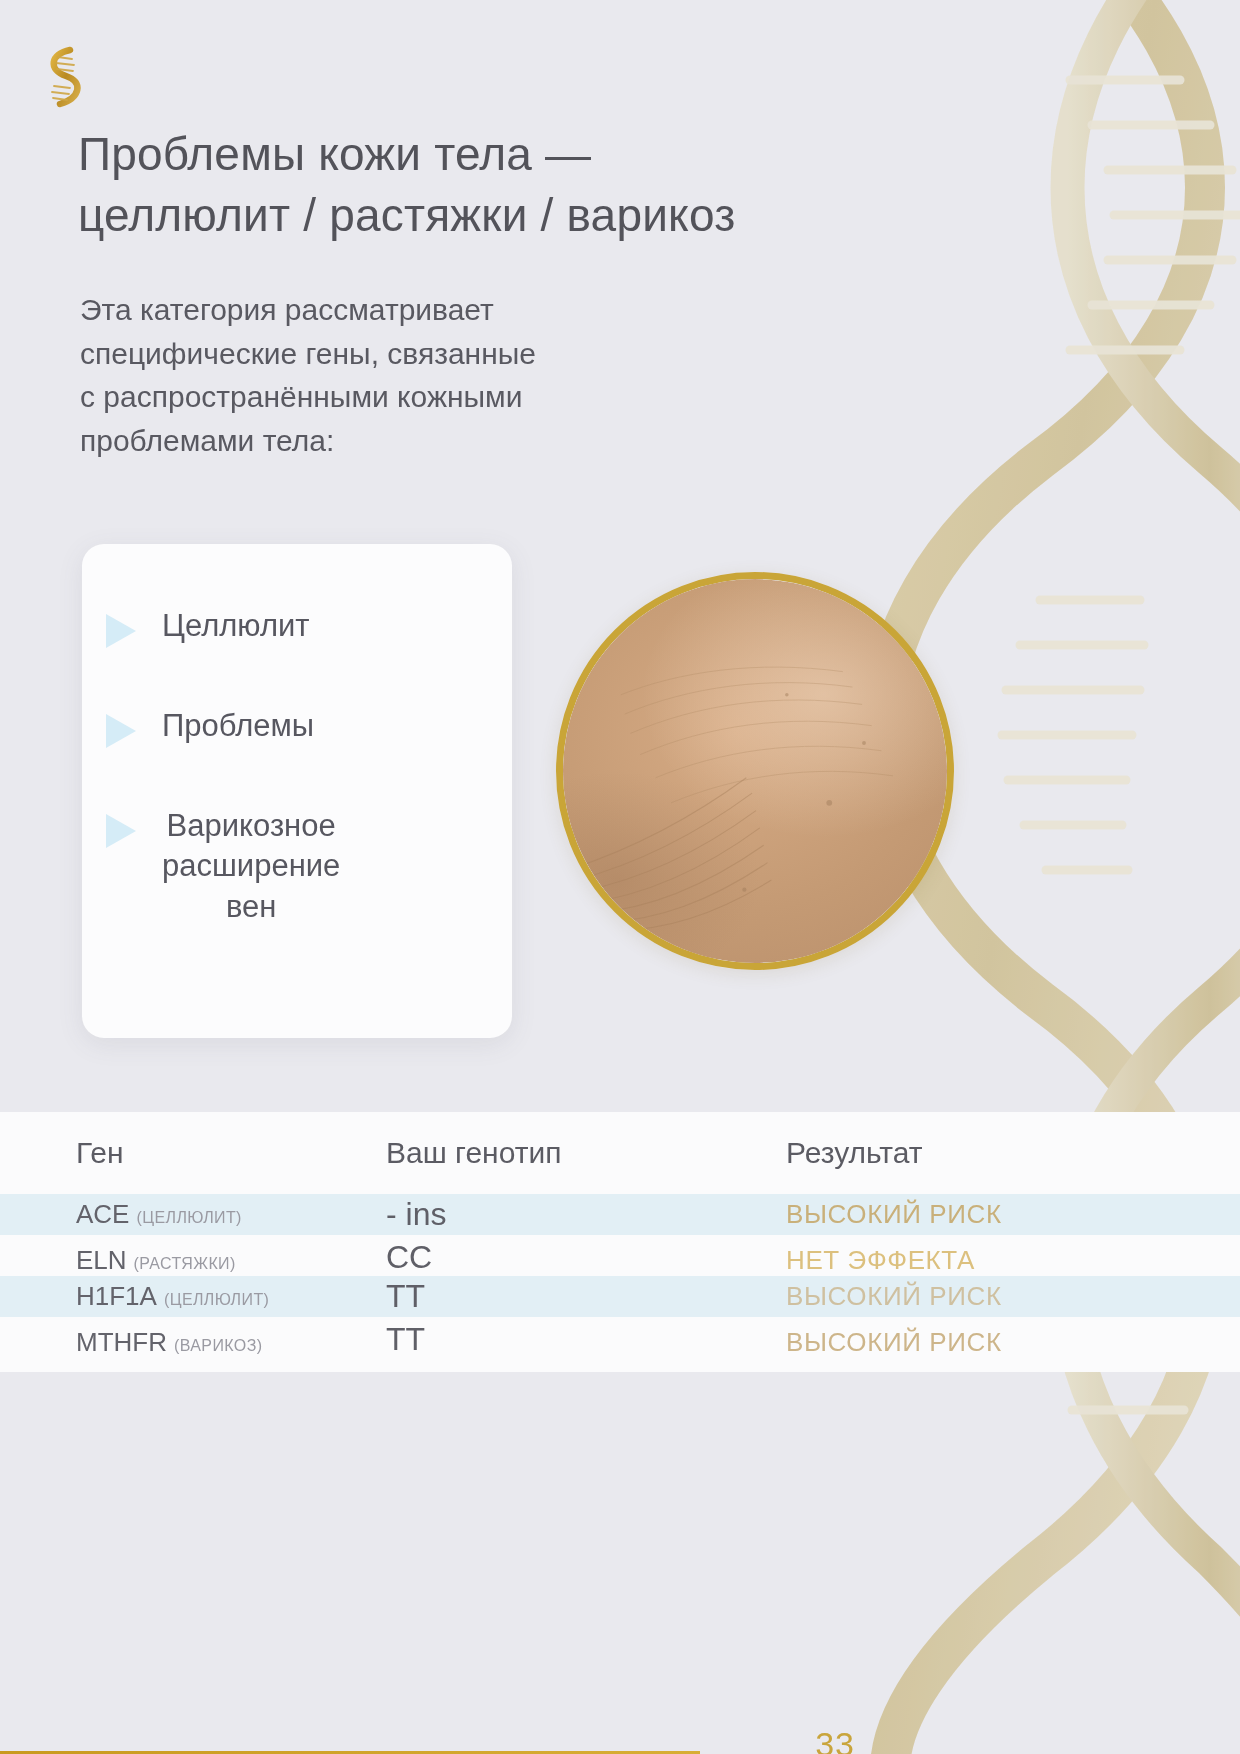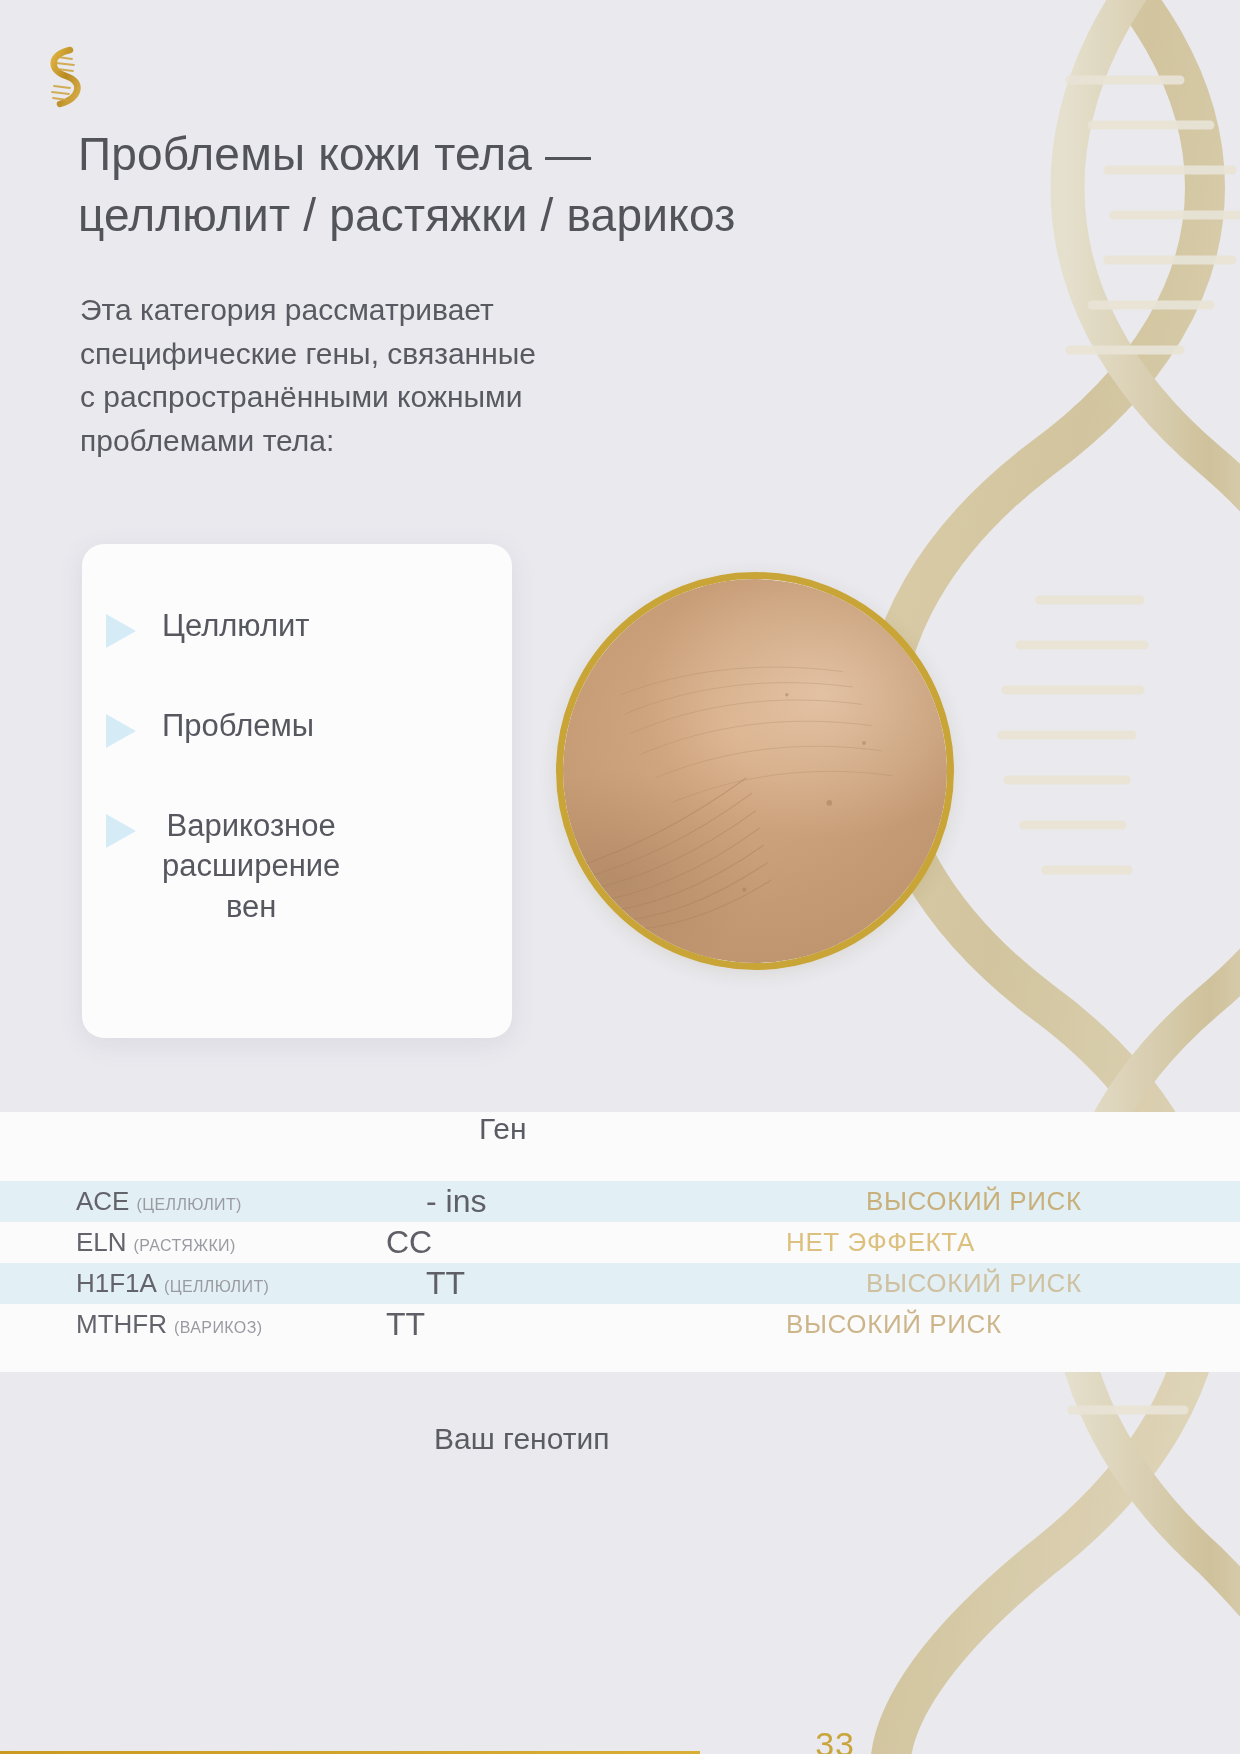--- a/index.html
+++ b/index.html
@@ -87,37 +87,36 @@
   }
   .photo-lines{ position:absolute; inset:0; border-radius:50%; }
 
   
   .table-band {
     position:absolute; left:0; top:1092px; width:1240px; height:260px;
     background:#fbfbfc;
   }
   .tbl { position:absolute; left:0; top:1092px; width:1240px; }
   .tbl-head {
-    display:flex; height:69px; align-items:center;
+    display:flex; height:82px; align-items:center;
     padding:0 48px 0 76px;
-    flex-direction:column;
   }
   .tbl-head div {
     font-size:30px; font-weight:300; color:#5b5b63;
   }
   .c-gene   { width:310px; flex:0 0 310px; }
   .c-geno   { width:400px; flex:0 0 400px; }
   .c-result { flex:1 1 auto; }
 
   .tbl-row {
     display:flex; height:41px; align-items:center;
     padding:0 48px 0 76px;
   }
-  .tbl-row.alt { background:#e2eff5;gap:40px; }
-  .tbl-row.plain { background:#fbfbfc; }
+  .tbl-row.alt { background:#e2eff5; }
+  .tbl-row.plain { background:#fbfbfc;align-items:flex-end; }
 
   .gene-name { font-size:26px; font-weight:300; color:#63636b; }
   .gene-tag  { font-size:16px; font-weight:300; color:#9a9aa2; margin-left:7px; letter-spacing:0.4px; }
   .geno-val  { font-size:32px; font-weight:300; color:#5f5f67; }
   .res-val   { font-size:26px; font-weight:300; letter-spacing:0.6px; }
 
   
   .foot-line {
     position:absolute; left:0; top:1731px; width:700px; height:3px;
     background:linear-gradient(90deg,#c99a1f,#d8ae35);

